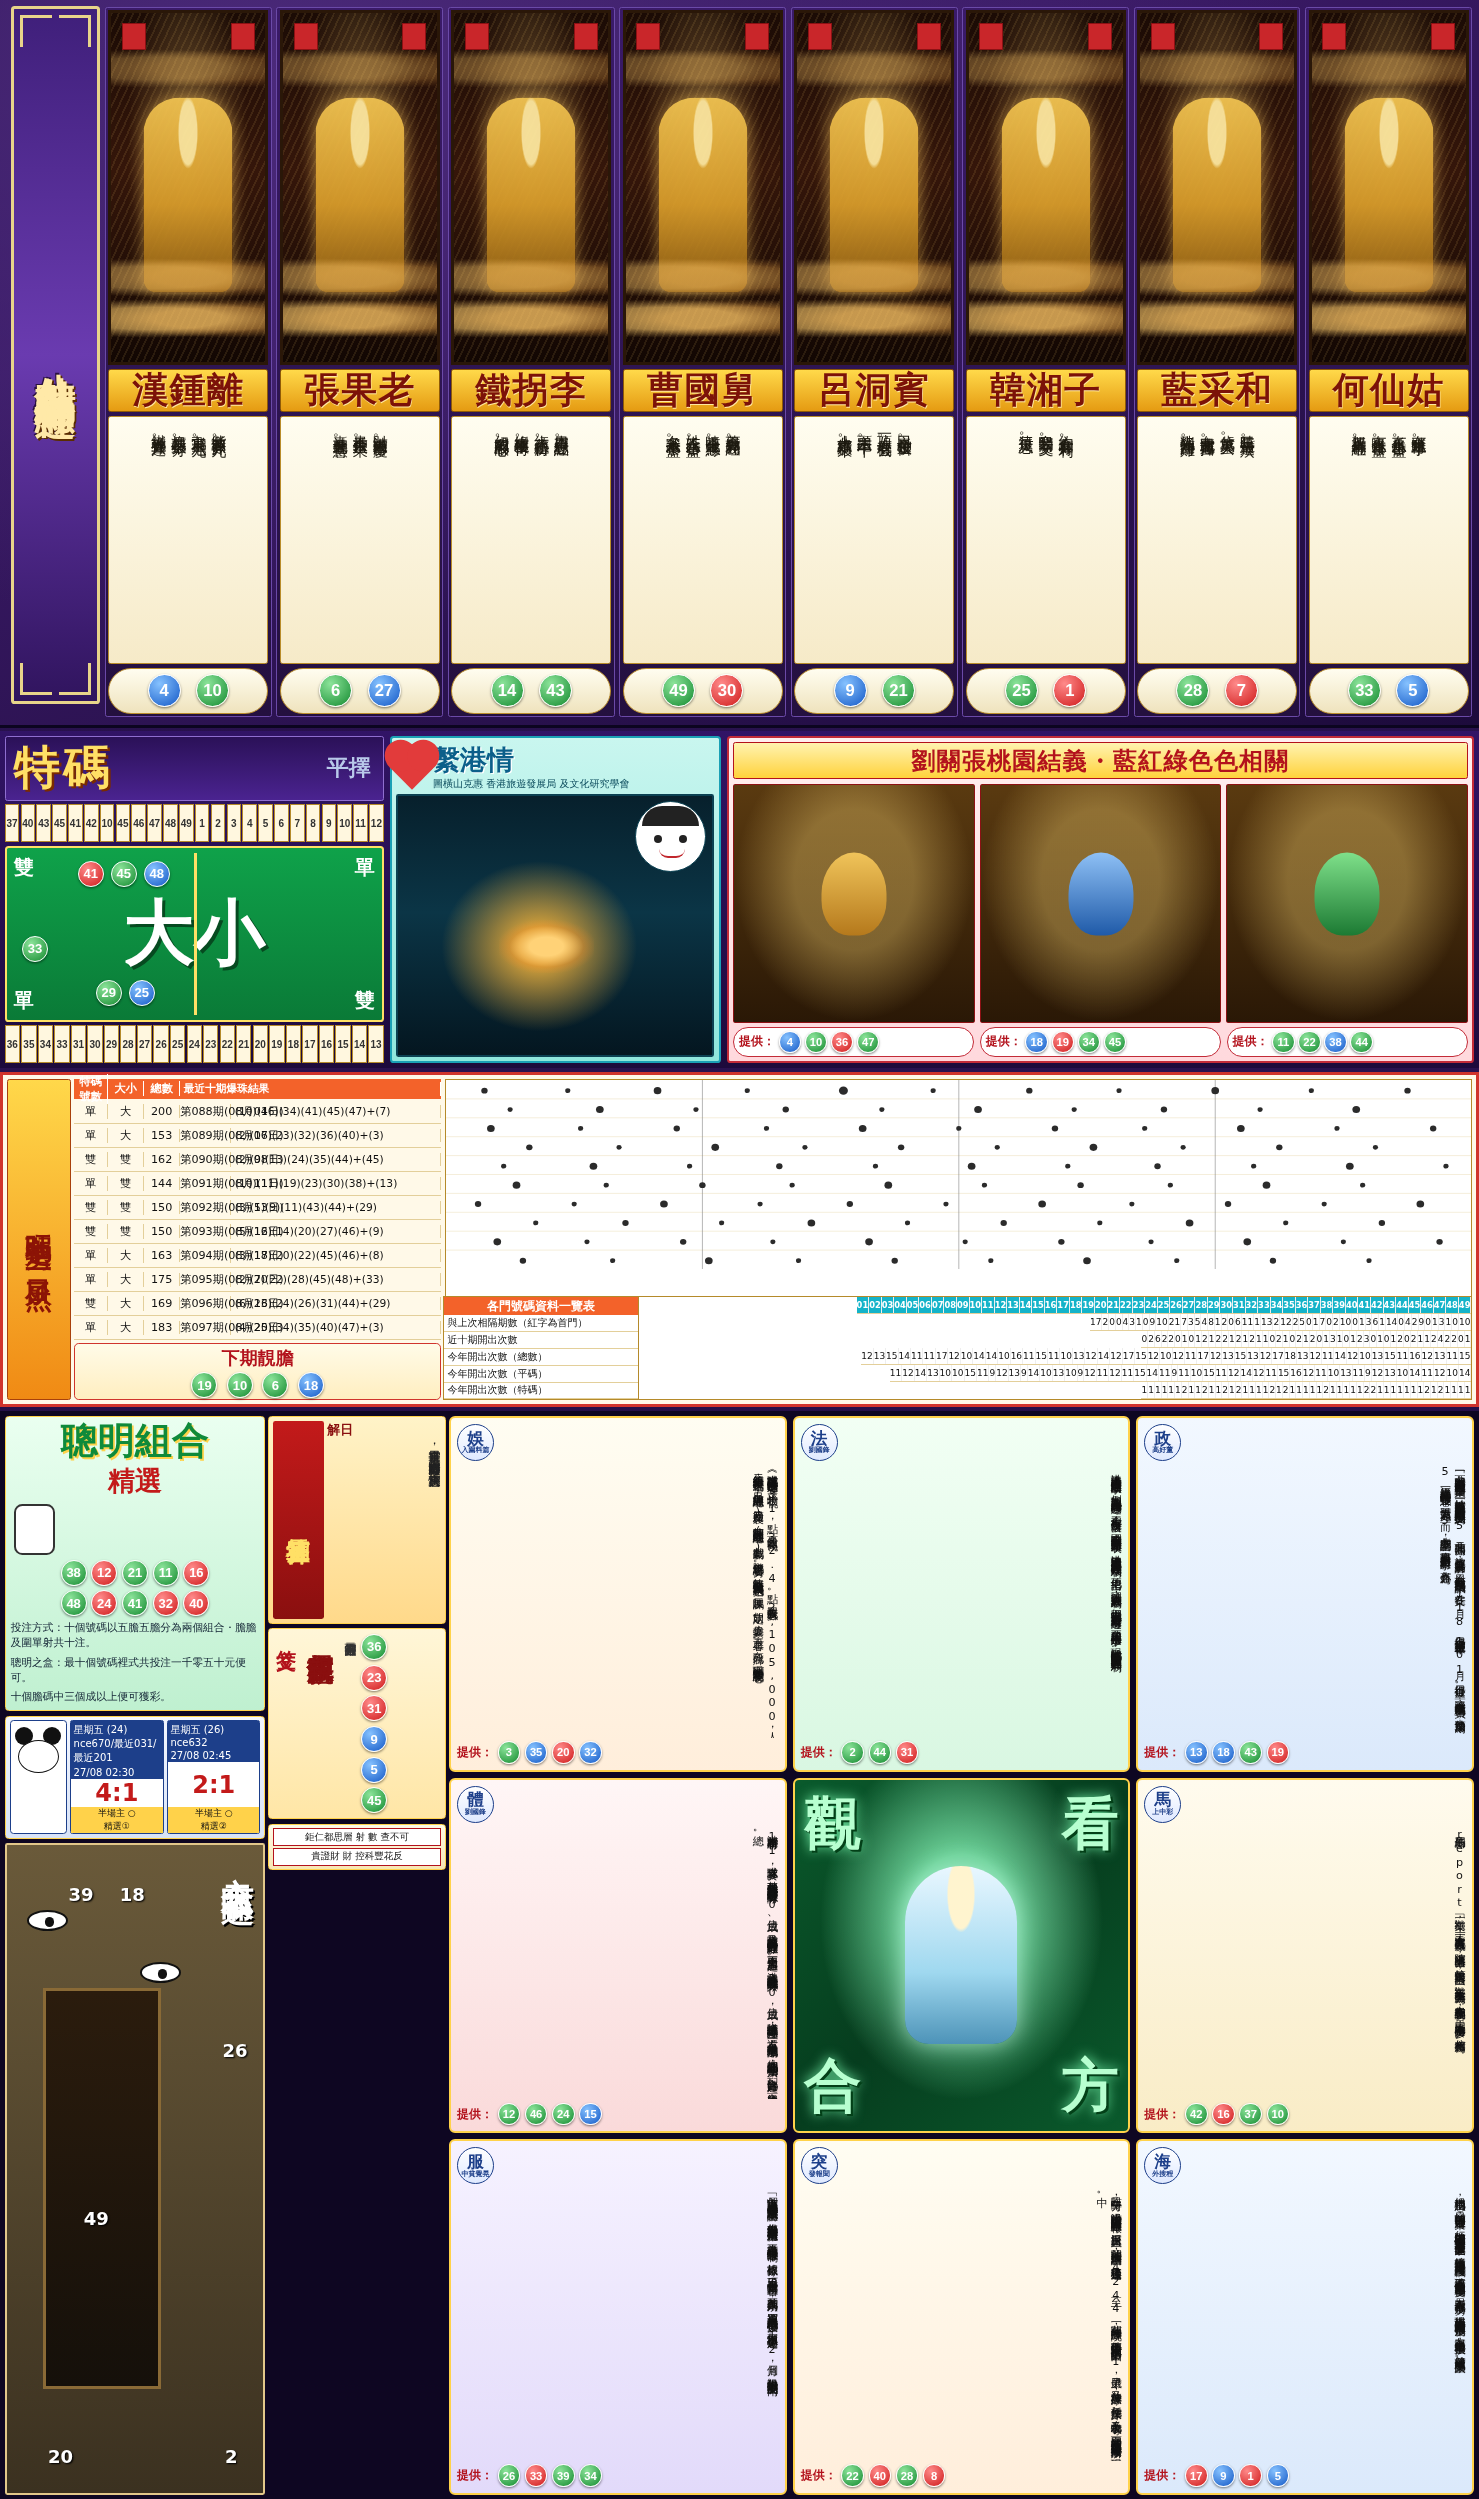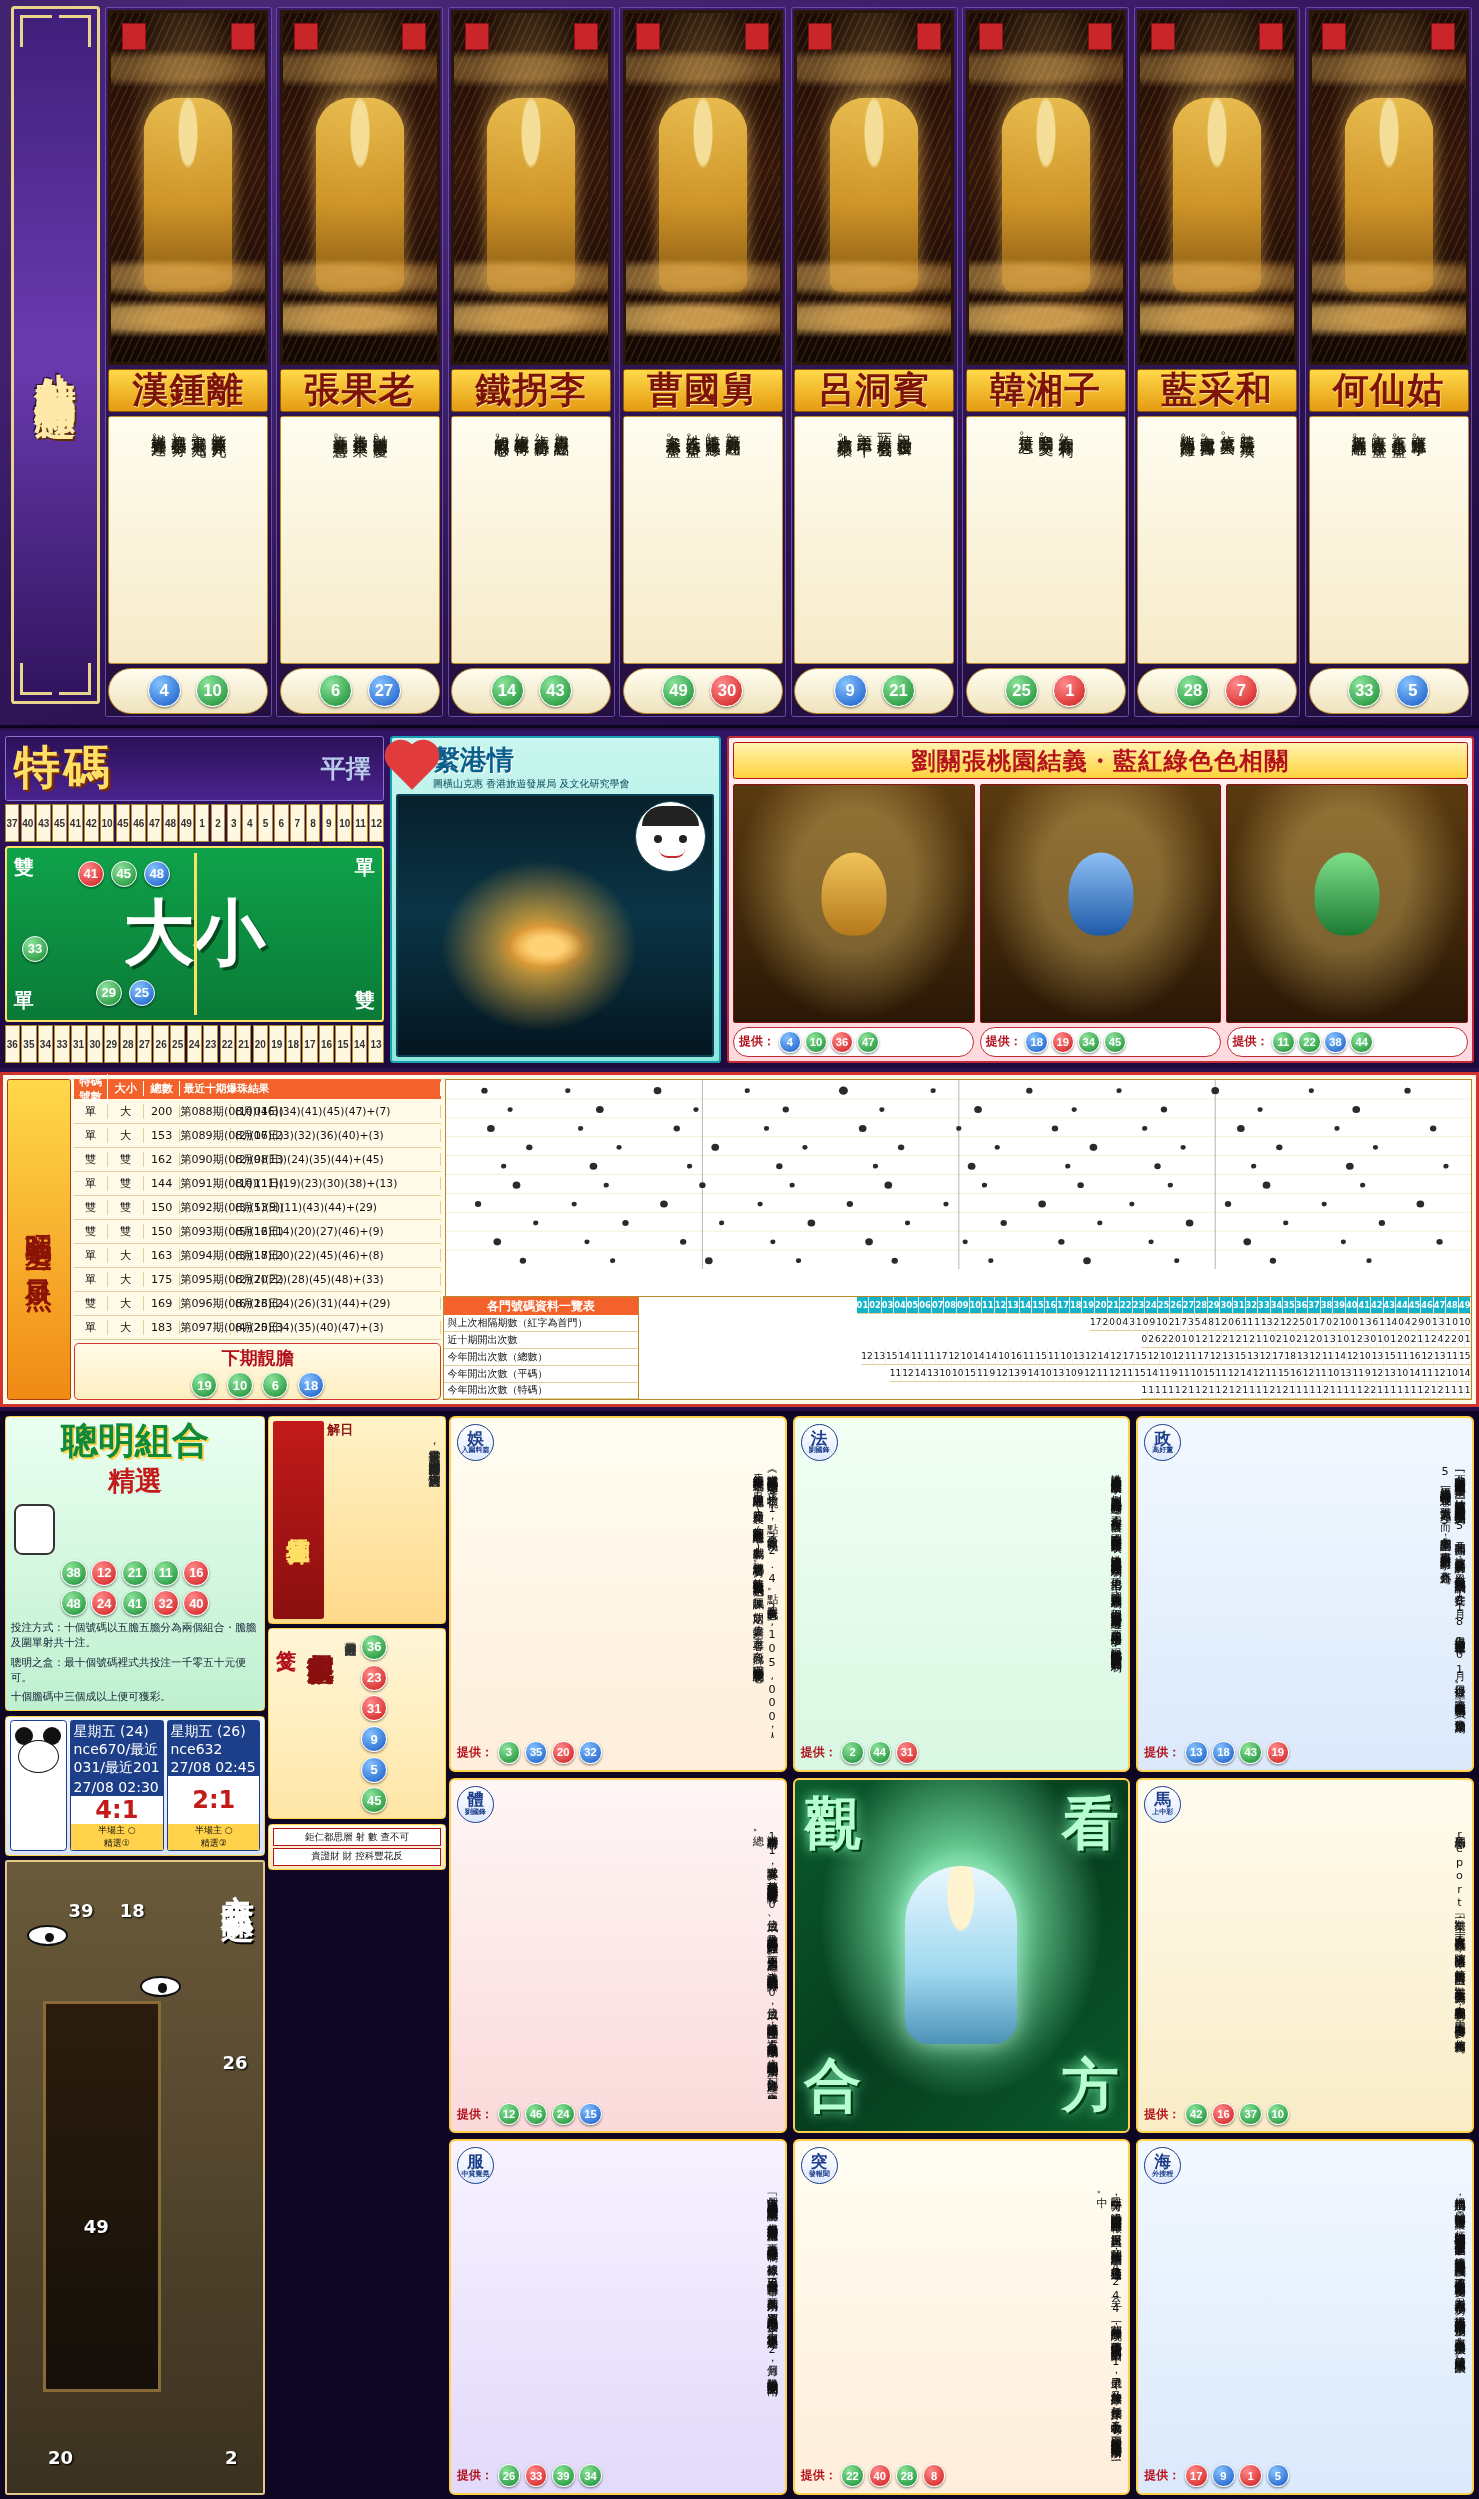--- a/index.html
+++ b/index.html
@@ -96,21 +96,21 @@
   
   .sec2 { position:absolute; left:0; top:731px; width:1479px; height:337px;
           background:linear-gradient(180deg,#311466,#1d0a3c); padding:4.7px;
           display:flex; gap:6px; }
   .s2-left { width:379px; display:flex; flex-direction:column; gap:3.6px; }
   .s2-banner { height:65px; background:linear-gradient(180deg,#2b1158,#4a2390);
                border:1.8px solid #8f6fd0; border-radius:2.4px; position:relative;
                overflow:hidden; display:flex; align-items:center; }
   .s2-banner .tk { font-family:"DejaVu Serif", serif; font-weight:bold; font-size:46px;
                color:#ffe066; text-shadow:2.4px 2.4px 0 #7a2b00; margin-left:8.3px; letter-spacing:3.6px;}
-  .s2-banner .tk2 { font-family:"DejaVu Serif", serif; font-weight:bold; font-size:25px;
+  .s2-banner .tk2 { font-family:"DejaVu Serif", serif; font-weight:bold; font-size:22px;
                color:#cfe9ff; margin-left:auto; margin-right:12px; opacity:.85; }
   .bigsmall { flex:1; background:linear-gradient(180deg,#0fa24a,#0a7a37);
               border:2.4px solid #ffe066; border-radius:3.6px; position:relative;
               display:flex; align-items:center; justify-content:center; }
   .bigsmall .bs-word { font-family:"DejaVu Serif", serif; font-weight:bold;
               font-size:71px; color:#fff; text-shadow:3px 3px 0 #064a20; }
   .bigsmall .divider { position:absolute; left:50%; top:4.7px; bottom:4.7px; width:3px;
               background:#ffe066; }
   .bigsmall .lbl { position:absolute; font-family:"DejaVu Serif", serif;
               font-weight:bold; font-size:20px; color:#fff; }
@@ -251,21 +251,21 @@
           display:flex; gap:3.6px; align-items:stretch; }
   .p-score .mascot { width:57px; background:#fff; border:1.8px solid #1d3f8a;
           border-radius:3.6px; position:relative; }
   .p-score .mascot .ear { position:absolute; width:18px; height:18px; background:#111;
           border-radius:50%; top:6px; } .p-score .mascot .ear.l{left:4.7px;} .p-score .mascot .ear.r{right:4.7px;}
   .p-score .mascot .face { position:absolute; left:7px; top:19px; right:7px; height:33px;
           background:#fff; border:1.2px solid #111; border-radius:50%; }
   .p-score .games { flex:1; display:flex; gap:3.6px; }
   .p-score .g { flex:1; border:1.2px solid #1d3f8a; border-radius:2.4px; background:#fff;
           display:flex; flex-direction:column; }
-  .p-score .g .top { background:#1d3f8a; color:#fff; font-size:14px; padding:1.2px 2.4px; }
+  .p-score .g .top { background:#1d3f8a; color:#fff; font-size:10px; padding:1.2px 2.4px; }
   .p-score .g .sc { flex:1; display:flex; align-items:center; justify-content:center;
           font-size:24px; font-weight:bold; color:#c31a1a; }
   .p-score .g .bt { font-size:9px; text-align:center; background:#ffd24a; }
   .p-photo { flex:1; border:2.4px solid #e2c78a; border-radius:2.4px; position:relative;
           background:linear-gradient(180deg,#6a5a3a,#3b3120); overflow:hidden; }
   .p-photo .vtitle { position:absolute; right:3.6px; top:6px;
           writing-mode:vertical-rl; text-orientation:upright;
           font-family:"DejaVu Serif", serif; font-weight:bold; font-size:33px;
           color:#fff; text-shadow:1.8px 1.8px 0 #000; letter-spacing:3.6px; }
   .p-photo .door { position:absolute; left:14%; top:22%; width:46%; height:62%;

